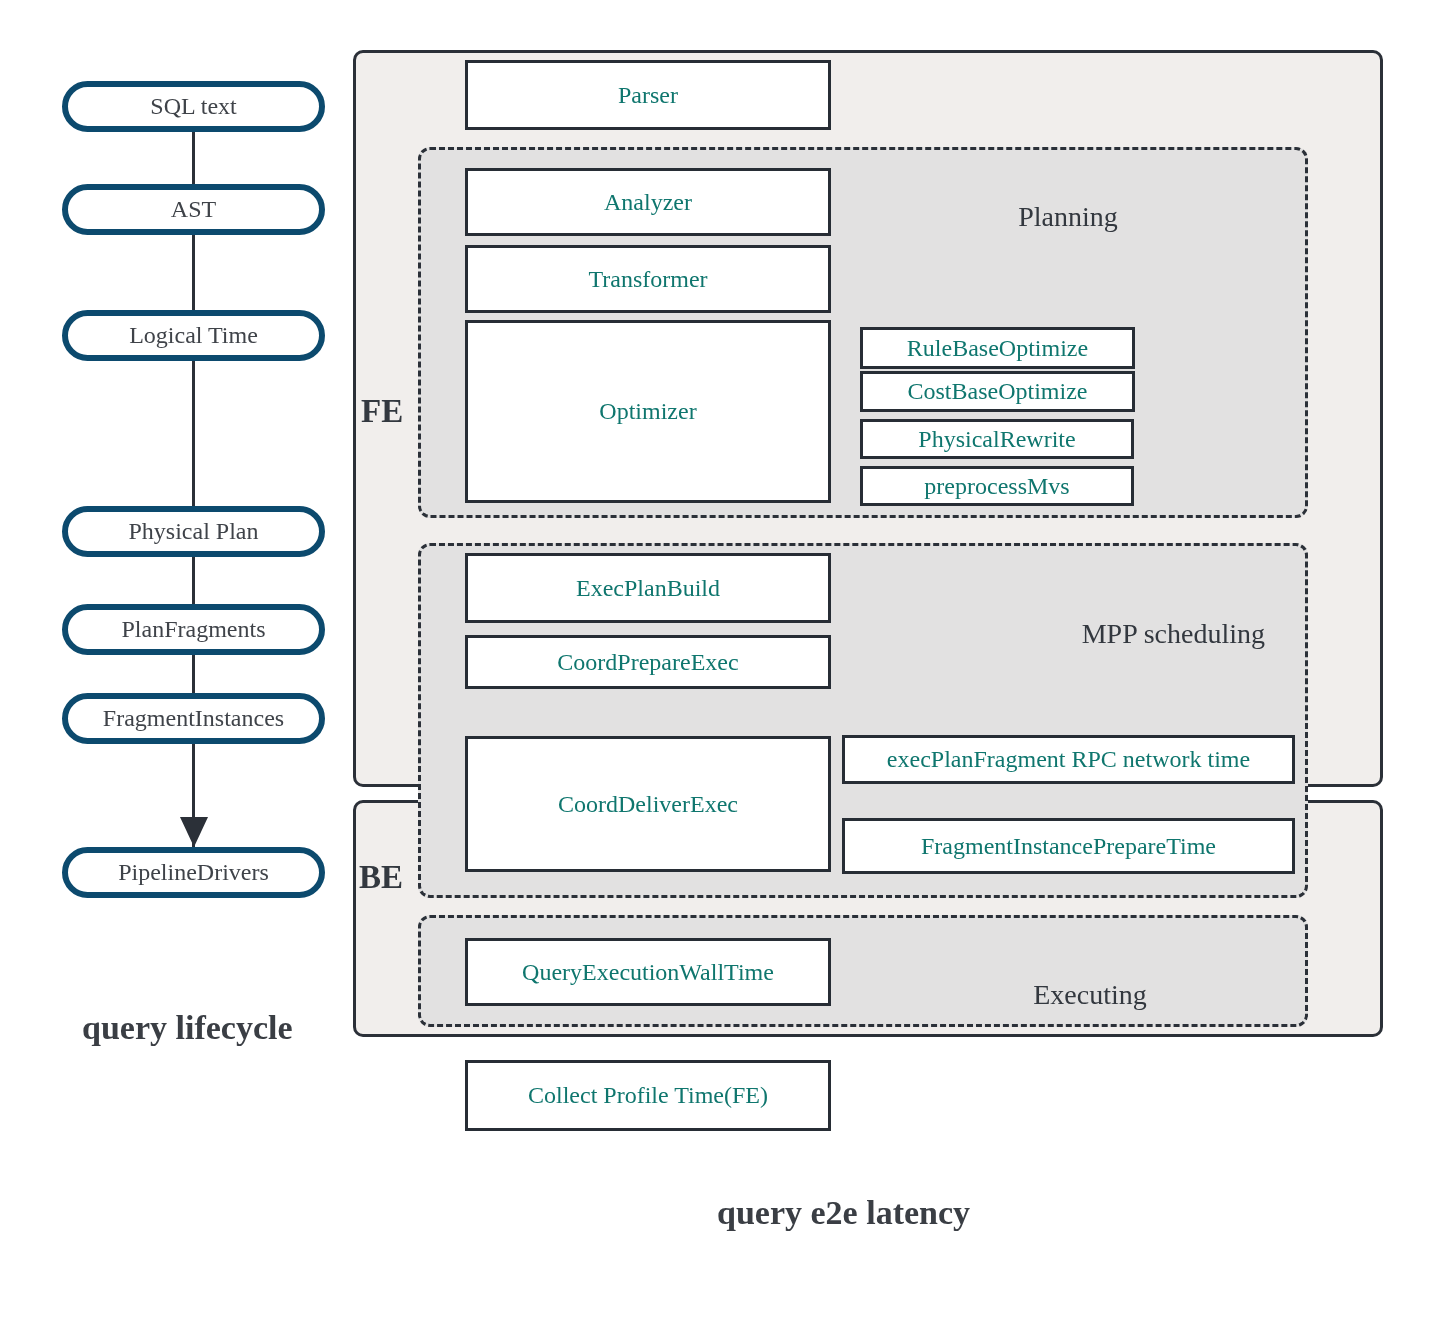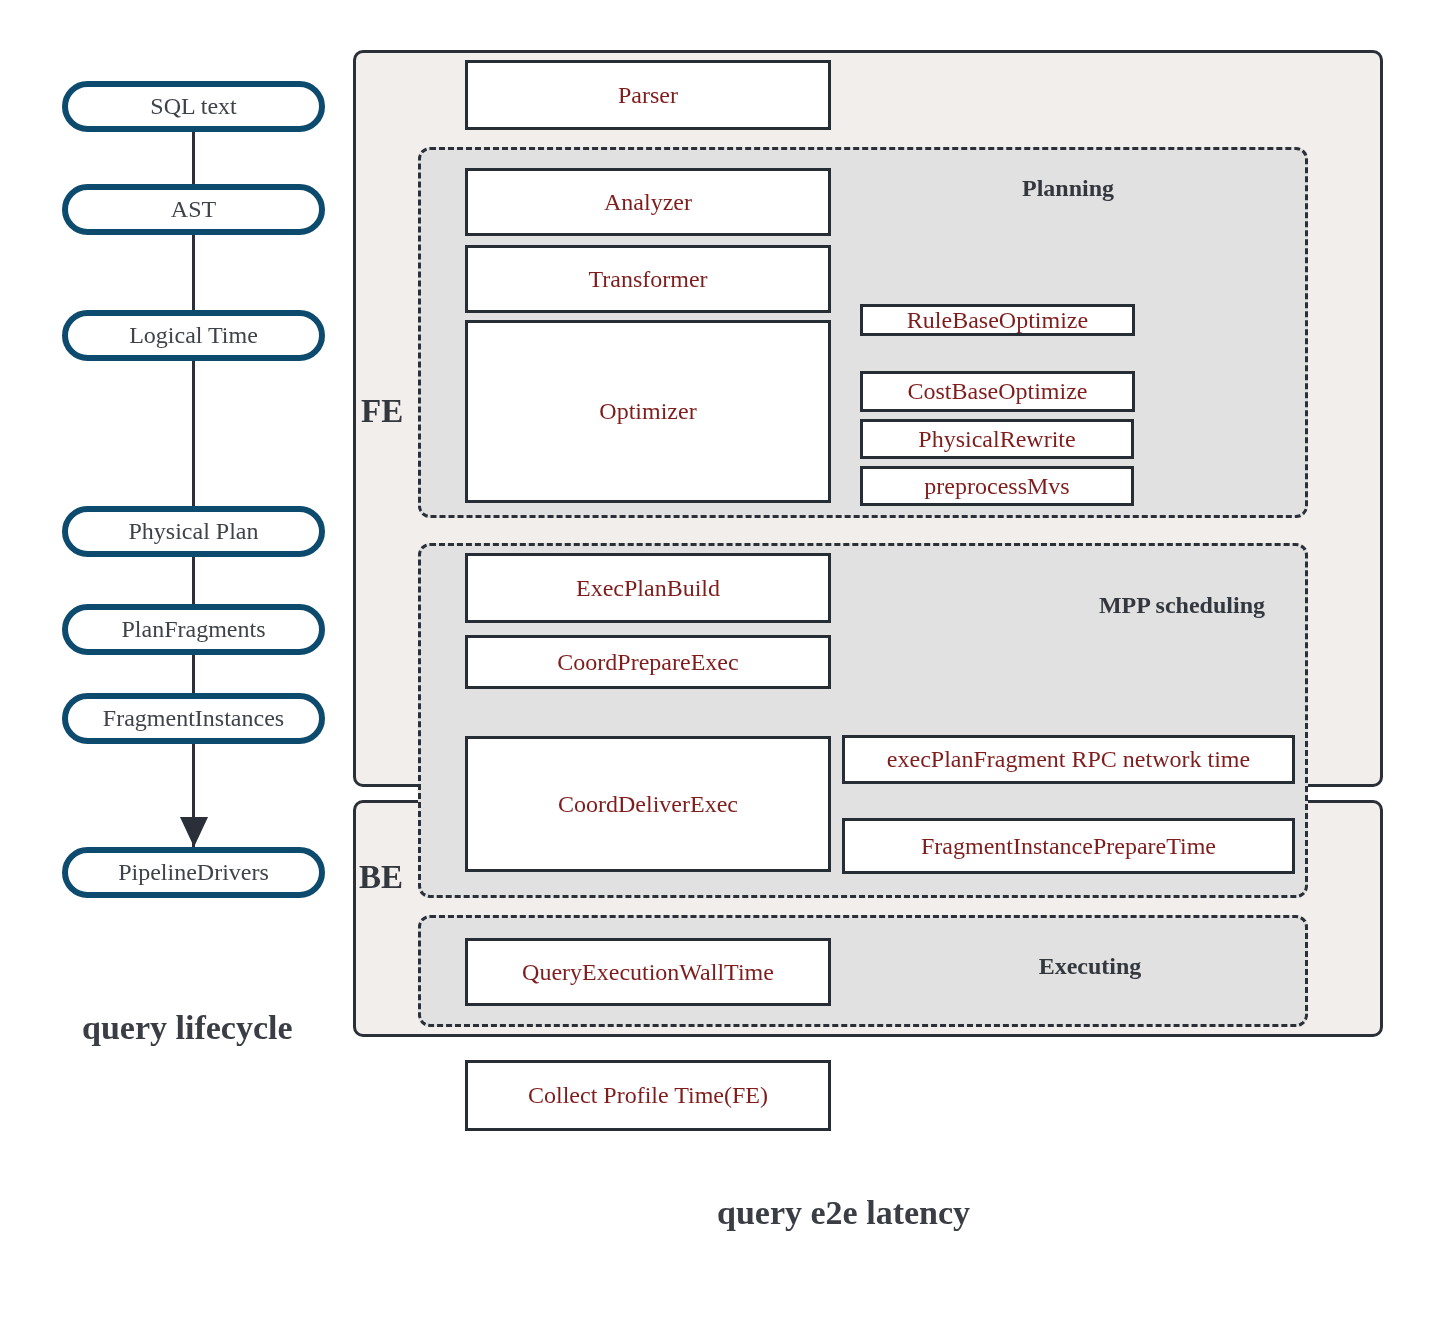--- a/index.html
+++ b/index.html
@@ -48,34 +48,35 @@
     border:3px dashed #2b3038;
     border-radius:12px;
     z-index:2;
   }
   
   .task-box{
     background:#ffffff;
     border:3px solid #272d35;
     display:flex;align-items:center;justify-content:center;
     text-align:center;
-    font-size:24px;color:#7f1d1d;
+    font-size:24px;color:#0f766e;
     z-index:3;
     padding:0 6px;
   }
   .task-box.small{font-size:24px;}
 
   .side-label{
     font-weight:bold;font-size:33px;color:#33383f;
     z-index:3;
   }
   .section-title{
-    font-weight:bold;font-size:24px;color:#33383f;
+    font-weight:normal;font-size:28px;color:#33383f;
     text-align:center;
     z-index:3;
+    margin-top:26px;
   }
   .caption{
     font-weight:bold;font-size:34px;color:#3a3e44;
     z-index:3;white-space:nowrap;
   }
 </style>
 </head>
 <body>
 
 <div id="canvas">
@@ -128,21 +129,21 @@
   <div class="abs task-box" style="left:465px;top:168px;width:366px;height:68px;">
       <span>Analyzer</span>
     </div>
   <div class="abs task-box" style="left:465px;top:245px;width:366px;height:68px;">
       <span>Transformer</span>
     </div>
   <div class="abs task-box" style="left:465px;top:320px;width:366px;height:183px;">
       <span>Optimizer</span>
     </div>
 
-  <div class="abs task-box small" style="left:860px;top:304px;width:275px;height:32px;">
+  <div class="abs task-box small" style="left:860px;top:327px;width:275px;height:42px;">
       <span>RuleBaseOptimize</span>
     </div>
   <div class="abs task-box small" style="left:860px;top:371px;width:275px;height:41px;">
       <span>CostBaseOptimize</span>
     </div>
   <div class="abs task-box small" style="left:860px;top:419px;width:274px;height:40px;">
       <span>PhysicalRewrite</span>
     </div>
   <div class="abs task-box small" style="left:860px;top:466px;width:274px;height:40px;">
       <span>preprocessMvs</span>

